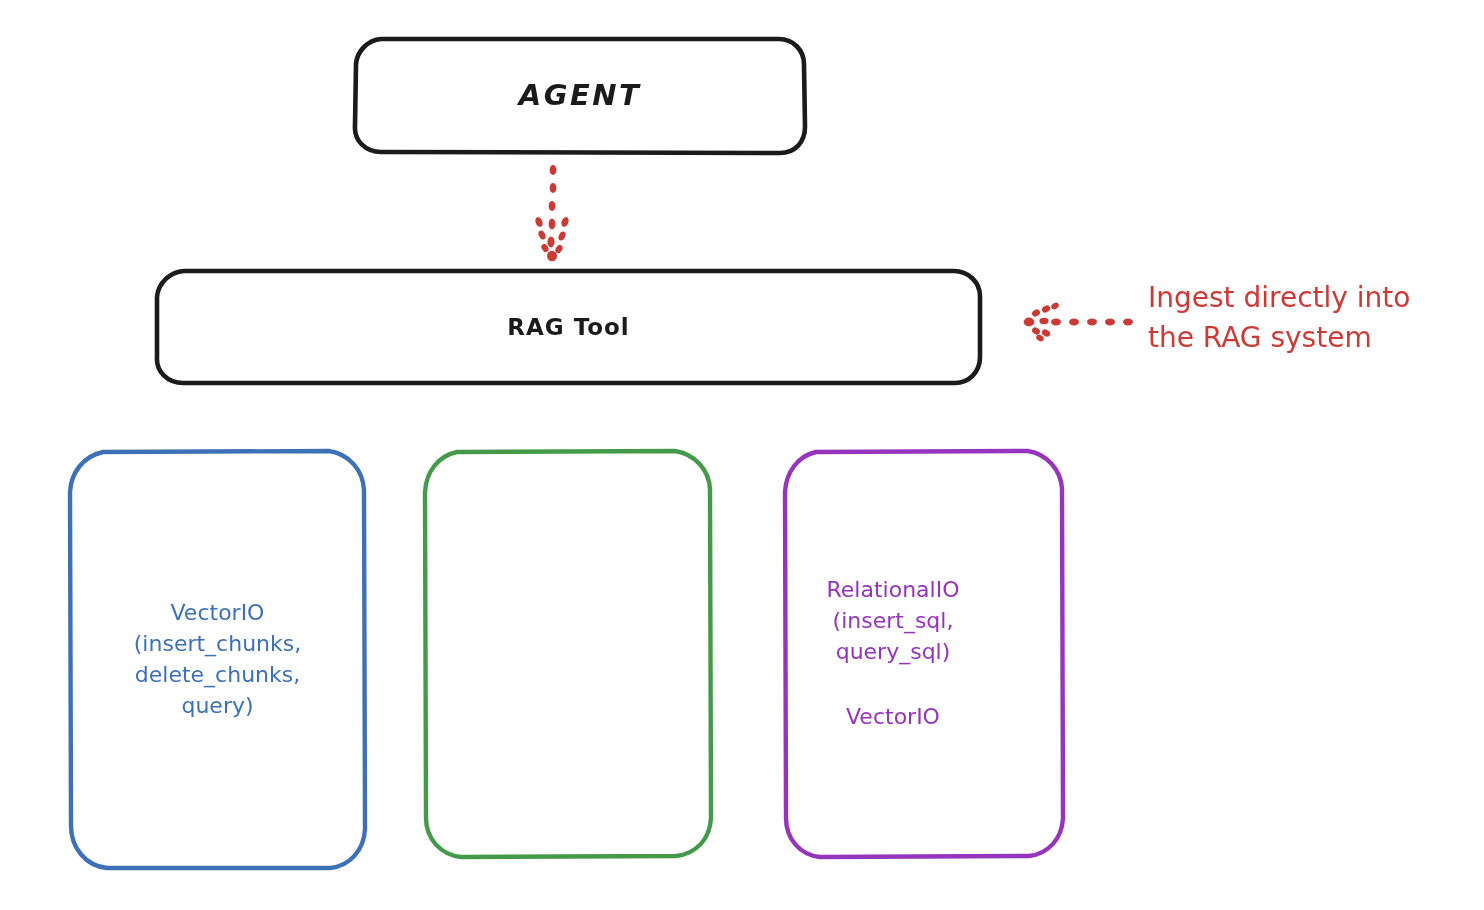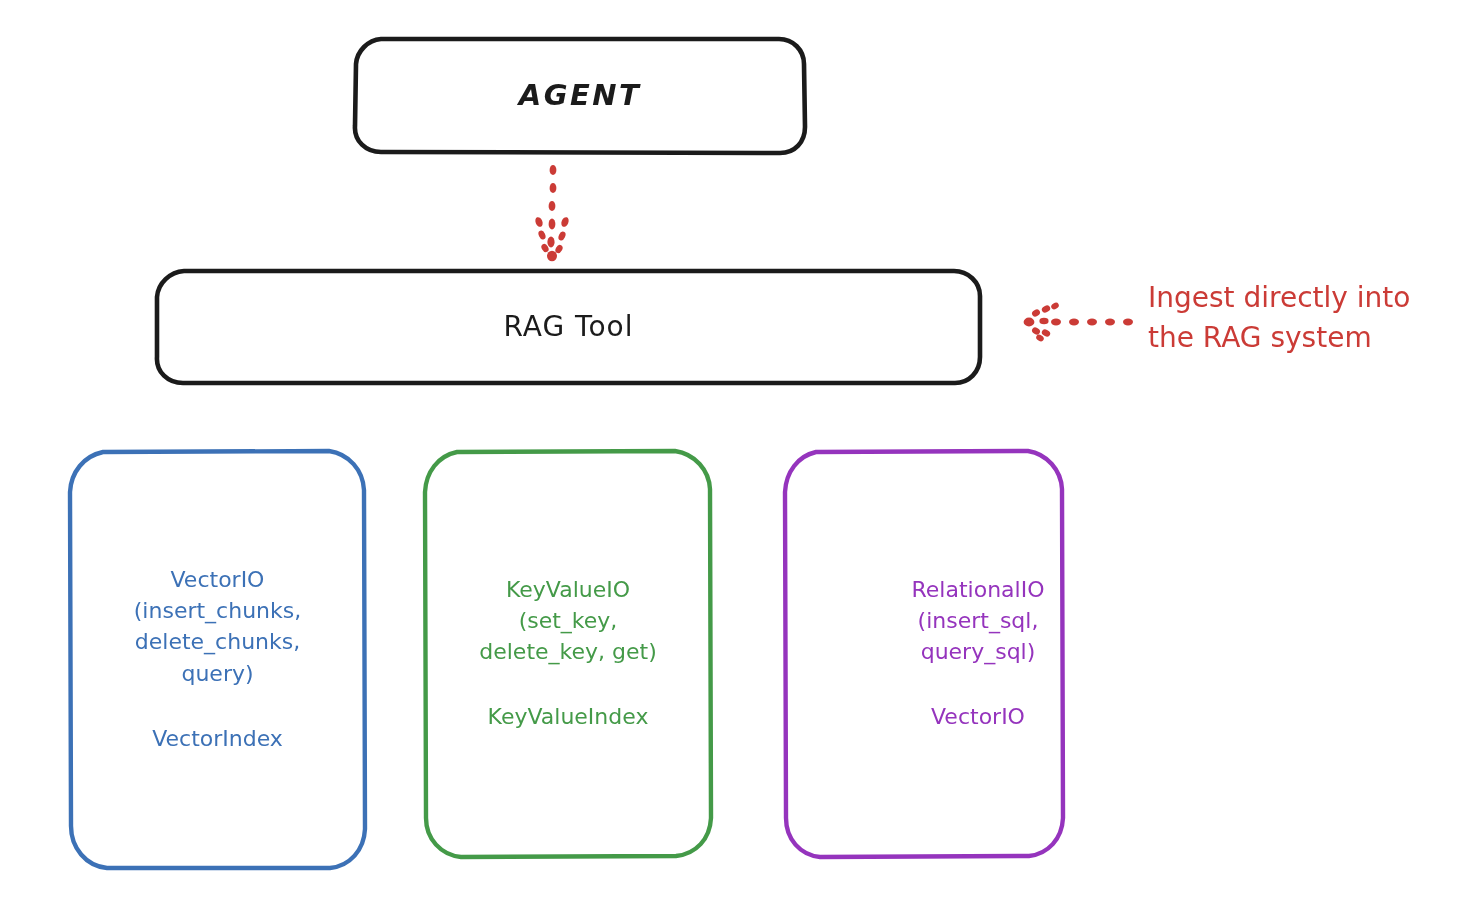--- a/index.html
+++ b/index.html
@@ -50,41 +50,41 @@
     color: #1b1b1b;
     font-family: "DejaVu Sans", sans-serif;
     font-style: italic;
     font-weight: 600;
     letter-spacing: 2.5px;
   }
   .label-agent {
     font-size: 29px;
   }
   .label-ragtool {
-    font-size: 28px;
+    font-size: 23px;
     font-style: normal;
-    font-weight: 400;
+    font-weight: 700;
     letter-spacing: 1px;
   }
 
   
   .node-vectorio {
     left: 70px;
     top: 450px;
     width: 295px;
     height: 418px;
   }
   .node-keyvalueio {
     left: 425px;
     top: 450px;
     width: 286px;
     height: 406px;
   }
   .node-relationalio {
-    left: 829px;
+    left: 744px;
     top: 450px;
     width: 298px;
     height: 406px;
   }
 
   .store-text {
     position: relative;
     z-index: 2;
     font-family: "DejaVu Sans", sans-serif;
     font-weight: 500;
@@ -229,29 +229,22 @@
 
   <div class="node node-ragtool">
     <span class="label-black label-ragtool">RAG Tool</span>
   </div>
 
   <div class="node node-vectorio">
     <span class="store-text c-blue">VectorIO
 (insert_chunks,
 delete_chunks,
 query)</span>
-    <span class="store-text secondary c-blue">VectorIndex</span>
-  </div>
-
-  <div class="node node-keyvalueio">
-    <span class="store-text c-green">KeyValueIO
-(set_key,
-delete_key, get)</span>
-    <span class="store-text secondary c-green">KeyValueIndex</span>
-  </div>
+  </div>
+
 
   <div class="node node-relationalio">
     <span class="store-text c-purple">RelationalIO
 (insert_sql,
 query_sql)</span>
     <span class="store-text secondary c-purple">VectorIO</span>
   </div>
 
   <div class="annotation">Ingest directly into
 the RAG system</div>

